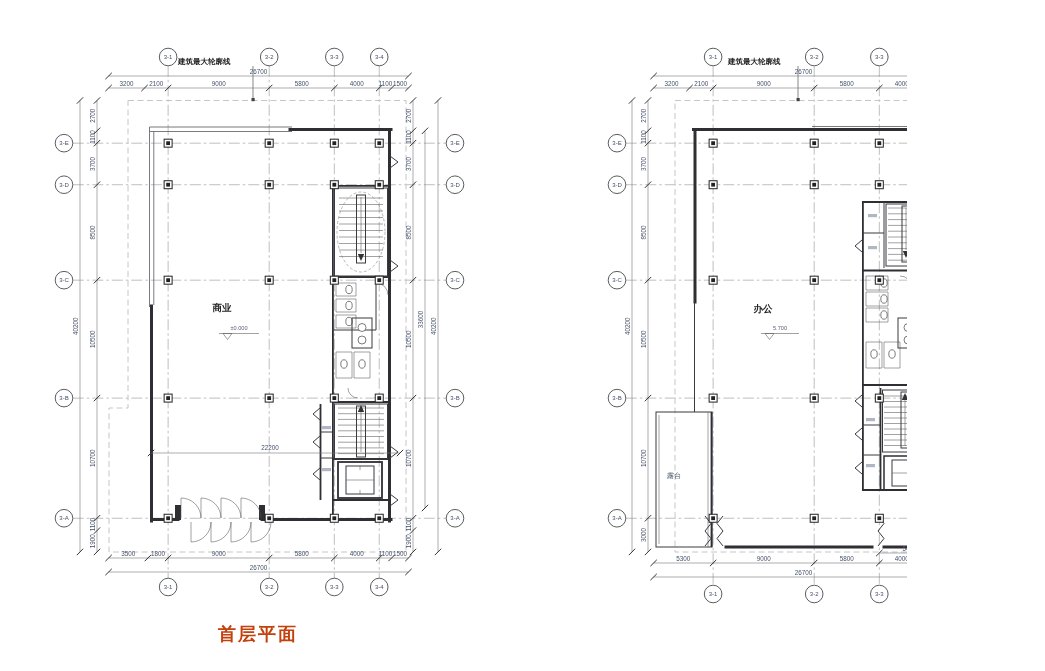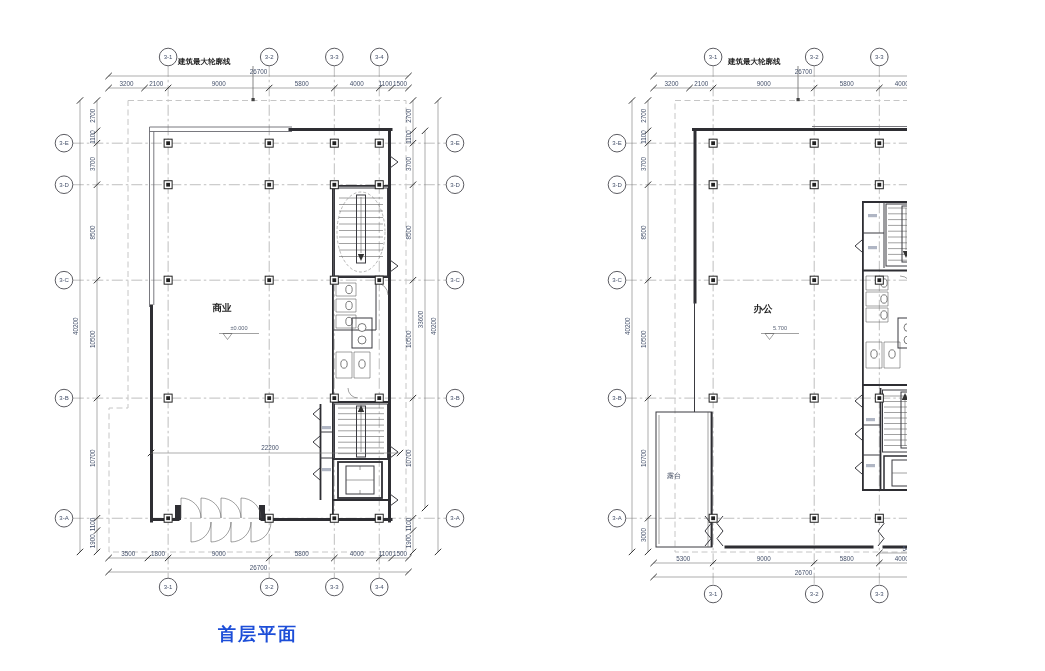--- a/index.html
+++ b/index.html
@@ -24,21 +24,21 @@
   .sm{font-size:5.6px;fill:#5a6478}
   .ter{font-size:7px;fill:#3c465c}
   .olb{font-size:7.5px;font-weight:bold;fill:#222}
   .fix{stroke:#444;stroke-width:0.7;fill:#fff}
   .dash-ell{stroke:#999;stroke-width:0.7;fill:none;stroke-dasharray:3 2}
   .col-sq{fill:#fff;stroke:#222;stroke-width:1}
   .col-in{fill:#222}
   .lead{stroke:#555;stroke-width:0.7;fill:none}
   .mt{fill:#b0b6c4}
   .plan-title{position:absolute;width:170px;text-align:center;font-weight:bold;
-              font-size:18px;color:#1d4ed8;letter-spacing:2px;}
+              font-size:18px;color:#c2410c;letter-spacing:2px;}
 </style>
 </head>
 <body>
 
 <div class="canvas">
 <svg id="svg" width="1045" height="671" viewBox="0 0 1045 671">
 
   <g id="grids">
         <line x1="168.119" x2="168.119" y1="65.8" y2="578.2" class="grid"></line>
         <line x1="269.189" x2="269.189" y1="65.8" y2="578.2" class="grid"></line>

